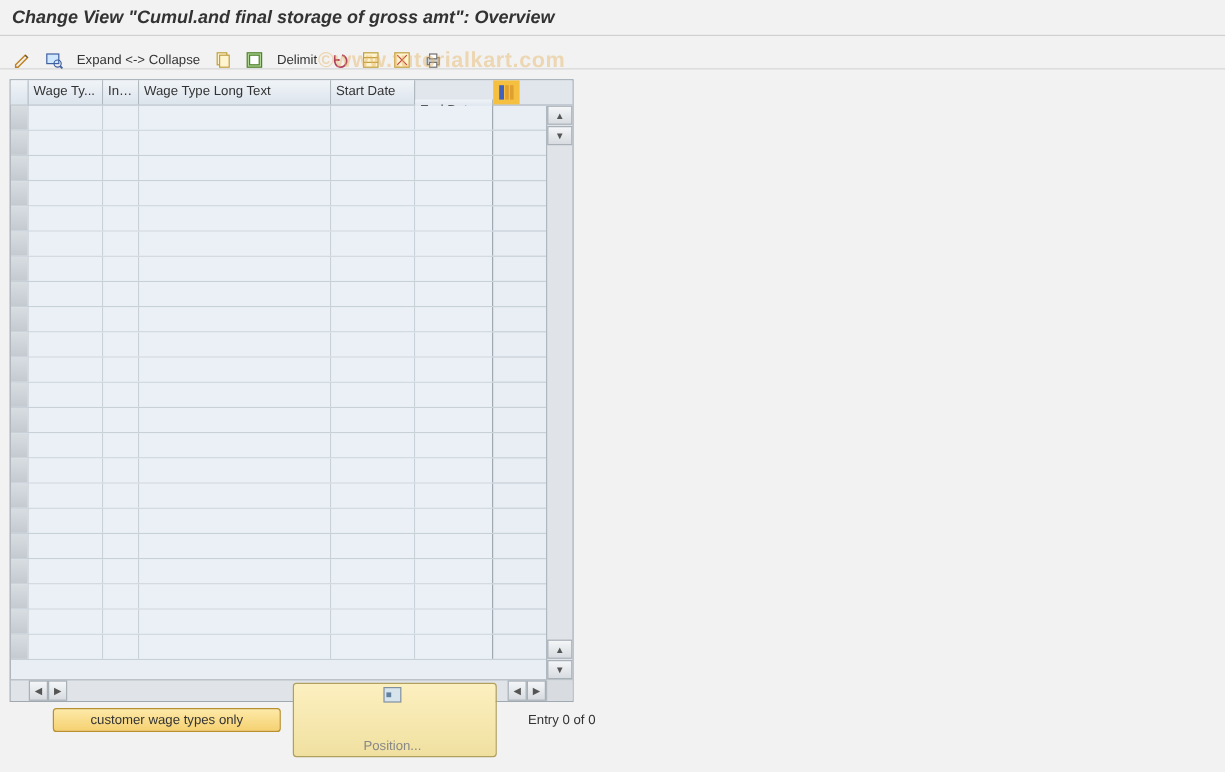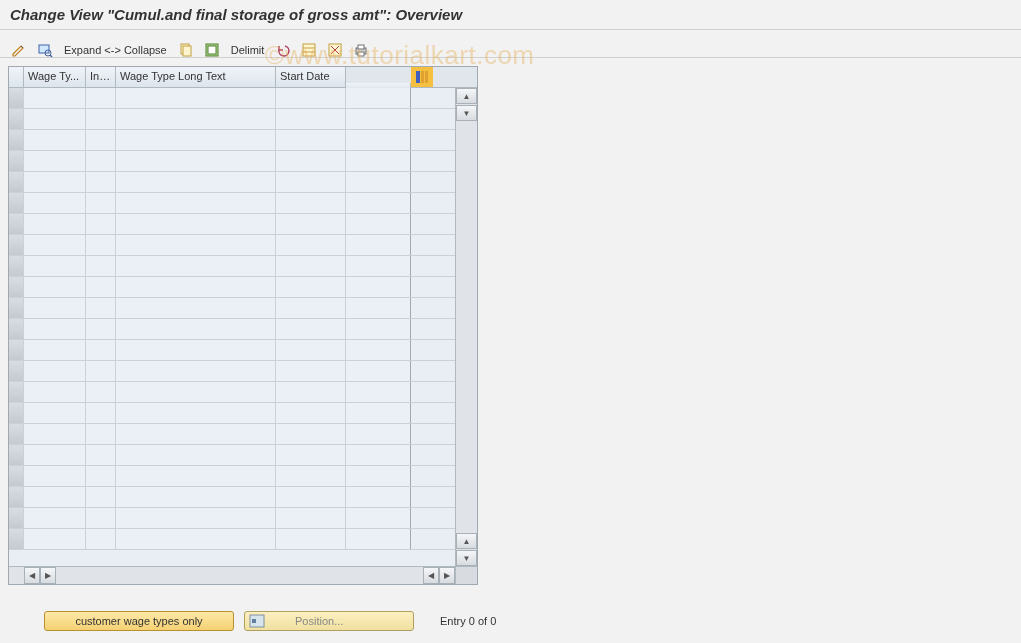--- a/index.html
+++ b/index.html
@@ -188,35 +188,36 @@
       border: 1px solid #b0a060;
       border-radius: 3px;
       padding: 2px 8px 2px 4px;
       font-size: 11px;
       color: #888;
       cursor: pointer;
       min-width: 170px;
       display:flex;
       align-items:center;
       gap: 30px;
+      flex-direction: column;
     }
     .btn-gray .posicon {
       width:16px; height:14px;
       display:inline-block;
     }
     .entry-text {
       margin-left: 16px;
       color: #333;
     }
     .watermark {
       position: absolute;
       top: 40px;
       left: 265px;
-      font-size: 26px;
-      font-weight: normal;
+      font-size: 18px;
+      font-weight: bold;
       color: rgba(230, 180, 100, 0.45);
       pointer-events: none;
       letter-spacing: 0.5px;
     }
     svg { display:block; }
   </style>
 </head>
 <body>
 
 <div class="title-bar">Change View "Cumul.and final storage of gross amt": Overview</div>

